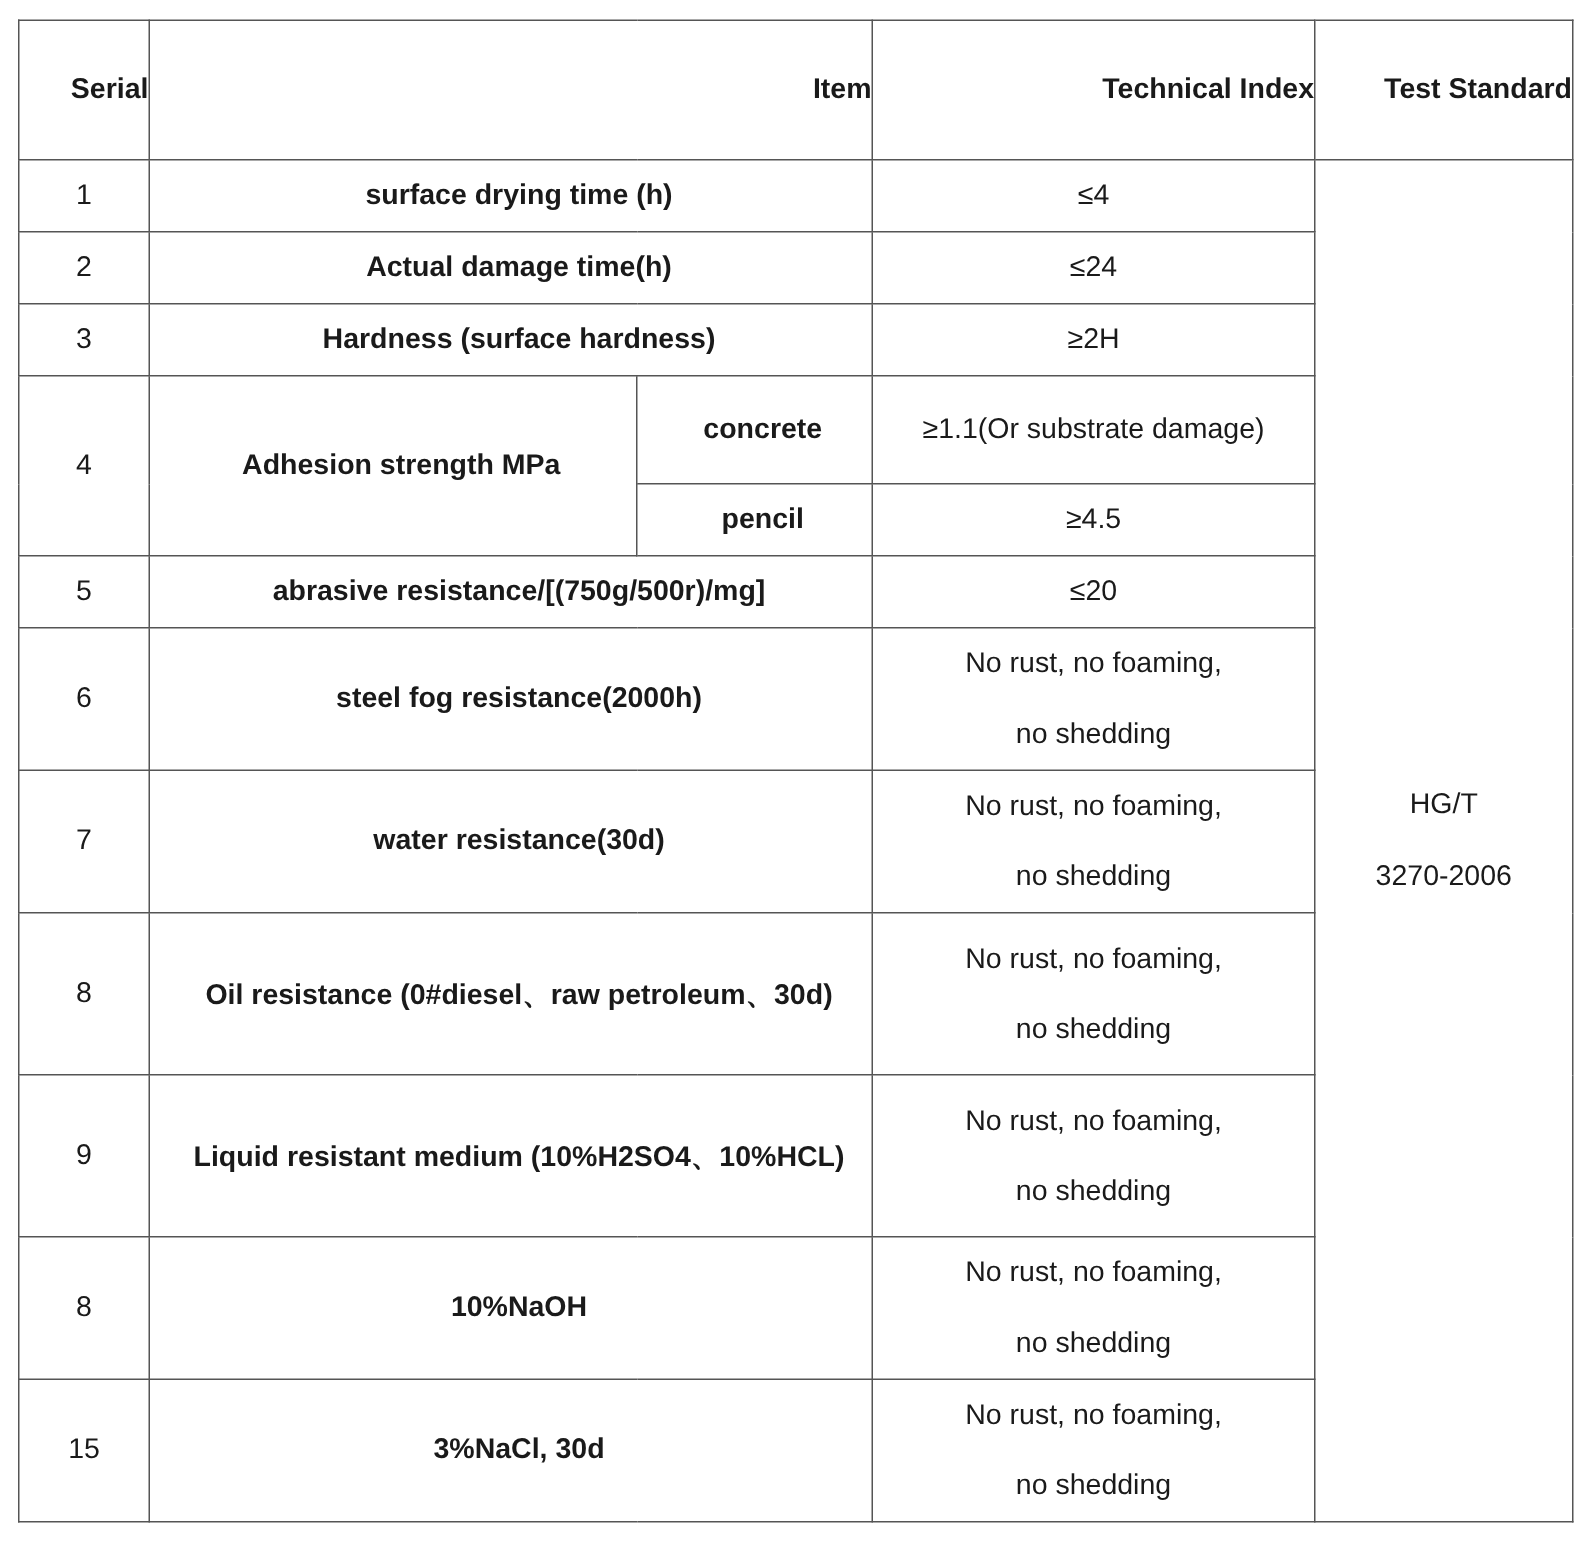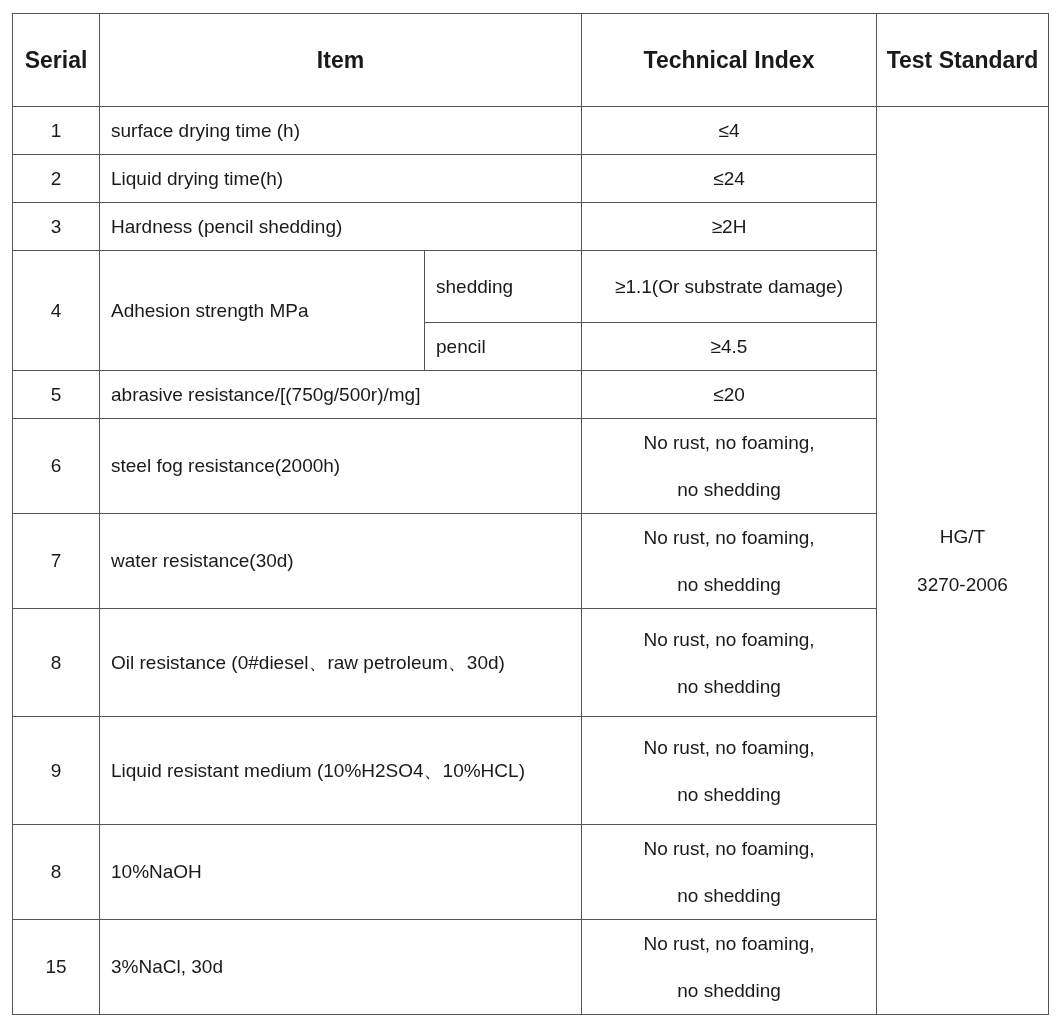--- a/index.html
+++ b/index.html
@@ -1,23 +1,23 @@
 <!DOCTYPE html>
 <html><head>
 <meta charset="utf-8">
 <style>
   html, body { margin: 0; padding: 0; background: #ffffff; }
   body { width: 1059px; height: 1029px; position: relative; overflow: hidden;
          font-family: "Liberation Sans", "DejaVu Sans", sans-serif; color: #1a1a1a; }
   table.spec { position: absolute; left: 12px; top: 13px; border-collapse: collapse;
                table-layout: fixed; width: 1036px; }
   table.spec td, table.spec th { border: 1.5px solid #555555; font-size: 19px; padding: 0; }
-  table.spec th { font-weight: bold; text-align: center; height: 92px; font-size: 23px; }
+  table.spec th { font-weight: bold; text-align: right; height: 92px; font-size: 19px; }
   .c { text-align: center; }
-  .l { text-align: left; padding-left: 11px !important; }
+  .l { text-align: center; padding-left: 11px !important; font-weight: bold; }
   .two { line-height: 47px; }
   .std { line-height: 48px; text-align: center; vertical-align: middle; margin-left: 24px; }
 </style>
 </head>
 <body>
 
 <table class="spec">
   <colgroup>
     <col style="width:87px">
     <col style="width:325px">
@@ -38,32 +38,32 @@
       <td class="c">1</td>
       <td class="l" colspan="2">surface drying time (h)</td>
       <td class="c">≤4</td>
       <td rowspan="12" class="std">
         <div>HG/T</div>
         <div>3270-2006</div>
       </td>
     </tr>
     <tr style="height:48px">
       <td class="c">2</td>
-      <td class="l" colspan="2">Liquid drying time(h)</td>
+      <td class="l" colspan="2">Actual damage time(h)</td>
       <td class="c">≤24</td>
     </tr>
     <tr style="height:48px">
       <td class="c">3</td>
-      <td class="l" colspan="2">Hardness (pencil shedding)</td>
+      <td class="l" colspan="2">Hardness (surface hardness)</td>
       <td class="c">≥2H</td>
     </tr>
     <tr style="height:72px">
       <td rowspan="2" class="c">4</td>
       <td rowspan="2" class="l">Adhesion strength MPa</td>
-      <td class="l">shedding</td>
+      <td class="l">concrete</td>
       <td class="c">≥1.1(Or substrate damage)</td>
     </tr>
     <tr style="height:48px">
       <td class="l">pencil</td>
       <td class="c">≥4.5</td>
     </tr>
     <tr style="height:48px">
       <td class="c">5</td>
       <td class="l" colspan="2">abrasive resistance/[(750g/500r)/mg]</td>
       <td class="c">≤20</td>

